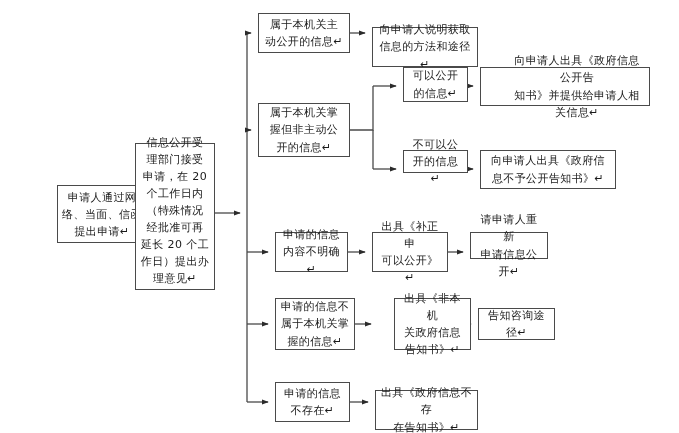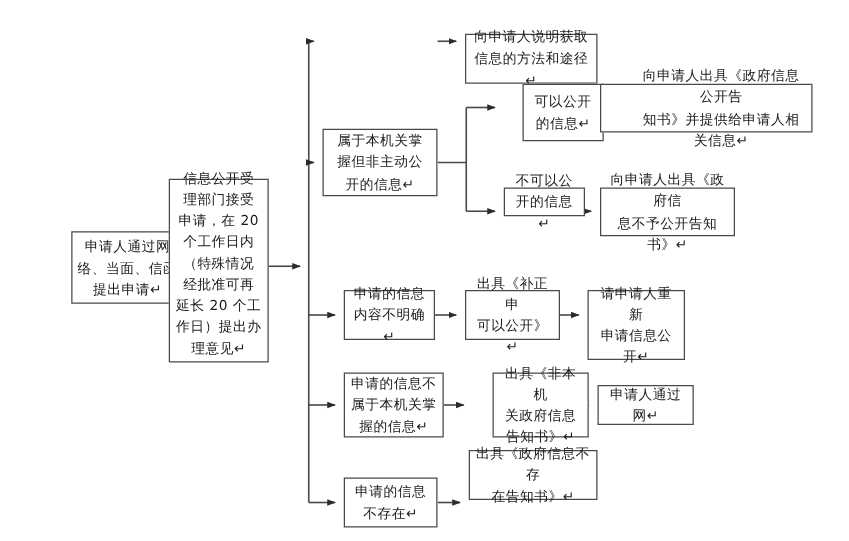--- a/index.html
+++ b/index.html
@@ -116,86 +116,90 @@
 理部门接受
 申请，在 20
 个工作日内
 （特殊情况
 经批准可再
 延长 20 个工
 作日）提出办
 理意见↵</span>
   </div>
 
+  <div class="node" style="left:258px; top:13px; width:92px; height:40px;">
+    <span class="node-text">属于本机关主
+动公开的信息↵</span>
+  </div>
 
   <div class="node" style="left:372px; top:13px; width:106px; height:40px;margin-top:14px;">
     <span class="node-text">向申请人说明获取
 信息的方法和途径↵</span>
   </div>
 
   <div class="node" style="left:258px; top:103px; width:92px; height:54px;">
     <span class="node-text">属于本机关掌
 握但非主动公
 开的信息↵</span>
   </div>
 
-  <div class="node" style="left:418px; top:67px; width:65px; height:46px;">
+  <div class="node" style="left:403px; top:67px; width:65px; height:35px;">
     <span class="node-text">可以公开
 的信息↵</span>
   </div>
 
   <div class="node" style="left:480px; top:67px; width:170px; height:39px;padding-left:28px;">
     <span class="node-text">向申请人出具《政府信息公开告
 知书》并提供给申请人相关信息↵</span>
   </div>
 
   <div class="node" style="left:403px; top:150px; width:65px; height:23px;">
     <span class="node-text">不可以公
 开的信息↵</span>
   </div>
 
-  <div class="node" style="left:480px; top:150px; width:108px; height:39px;">
+  <div class="node" style="left:480px; top:150px; width:136px; height:39px;">
     <span class="node-text">向申请人出具《政府信
 息不予公开告知书》↵</span>
   </div>
 
   <div class="node" style="left:275px; top:232px; width:73px; height:40px;">
     <span class="node-text">申请的信息
 内容不明确↵</span>
   </div>
 
   <div class="node" style="left:372px; top:232px; width:76px; height:40px;">
     <span class="node-text">出具《补正申
 可以公开》↵</span>
   </div>
 
-  <div class="node" style="left:470px; top:232px; width:78px; height:56px;">
+  <div class="node" style="left:470px; top:232px; width:78px; height:27px;">
     <span class="node-text">请申请人重新
 申请信息公开↵</span>
   </div>
 
   <div class="node" style="left:275px; top:298px; width:80px; height:52px;align-items:center;">
     <span class="node-text">申请的信息不
 属于本机关掌
 握的信息↵</span>
   </div>
 
   <div class="node" style="left:378px; top:298px; width:77px; height:52px;margin-left:16px;">
     <span class="node-text">出具《非本机
 关政府信息
 告知书》↵</span>
   </div>
 
   <div class="node" style="left:478px; top:308px; width:77px; height:32px;">
-    <span class="node-text">申请人通过网↵</span>
+    <span class="node-text">告知咨询途径↵</span>
   </div>
 
   <div class="node" style="left:275px; top:382px; width:75px; height:40px;">
     <span class="node-text">申请的信息
 不存在↵</span>
   </div>
 
-  <div class="node" style="left:375px; top:360px; width:103px; height:40px;">
+  <div class="node" style="left:375px; top:390px; width:103px; height:40px;">
     <span class="node-text">出具《政府信息不存
 在告知书》↵</span>
   </div>
 
 </div>
 
 </body></html>

